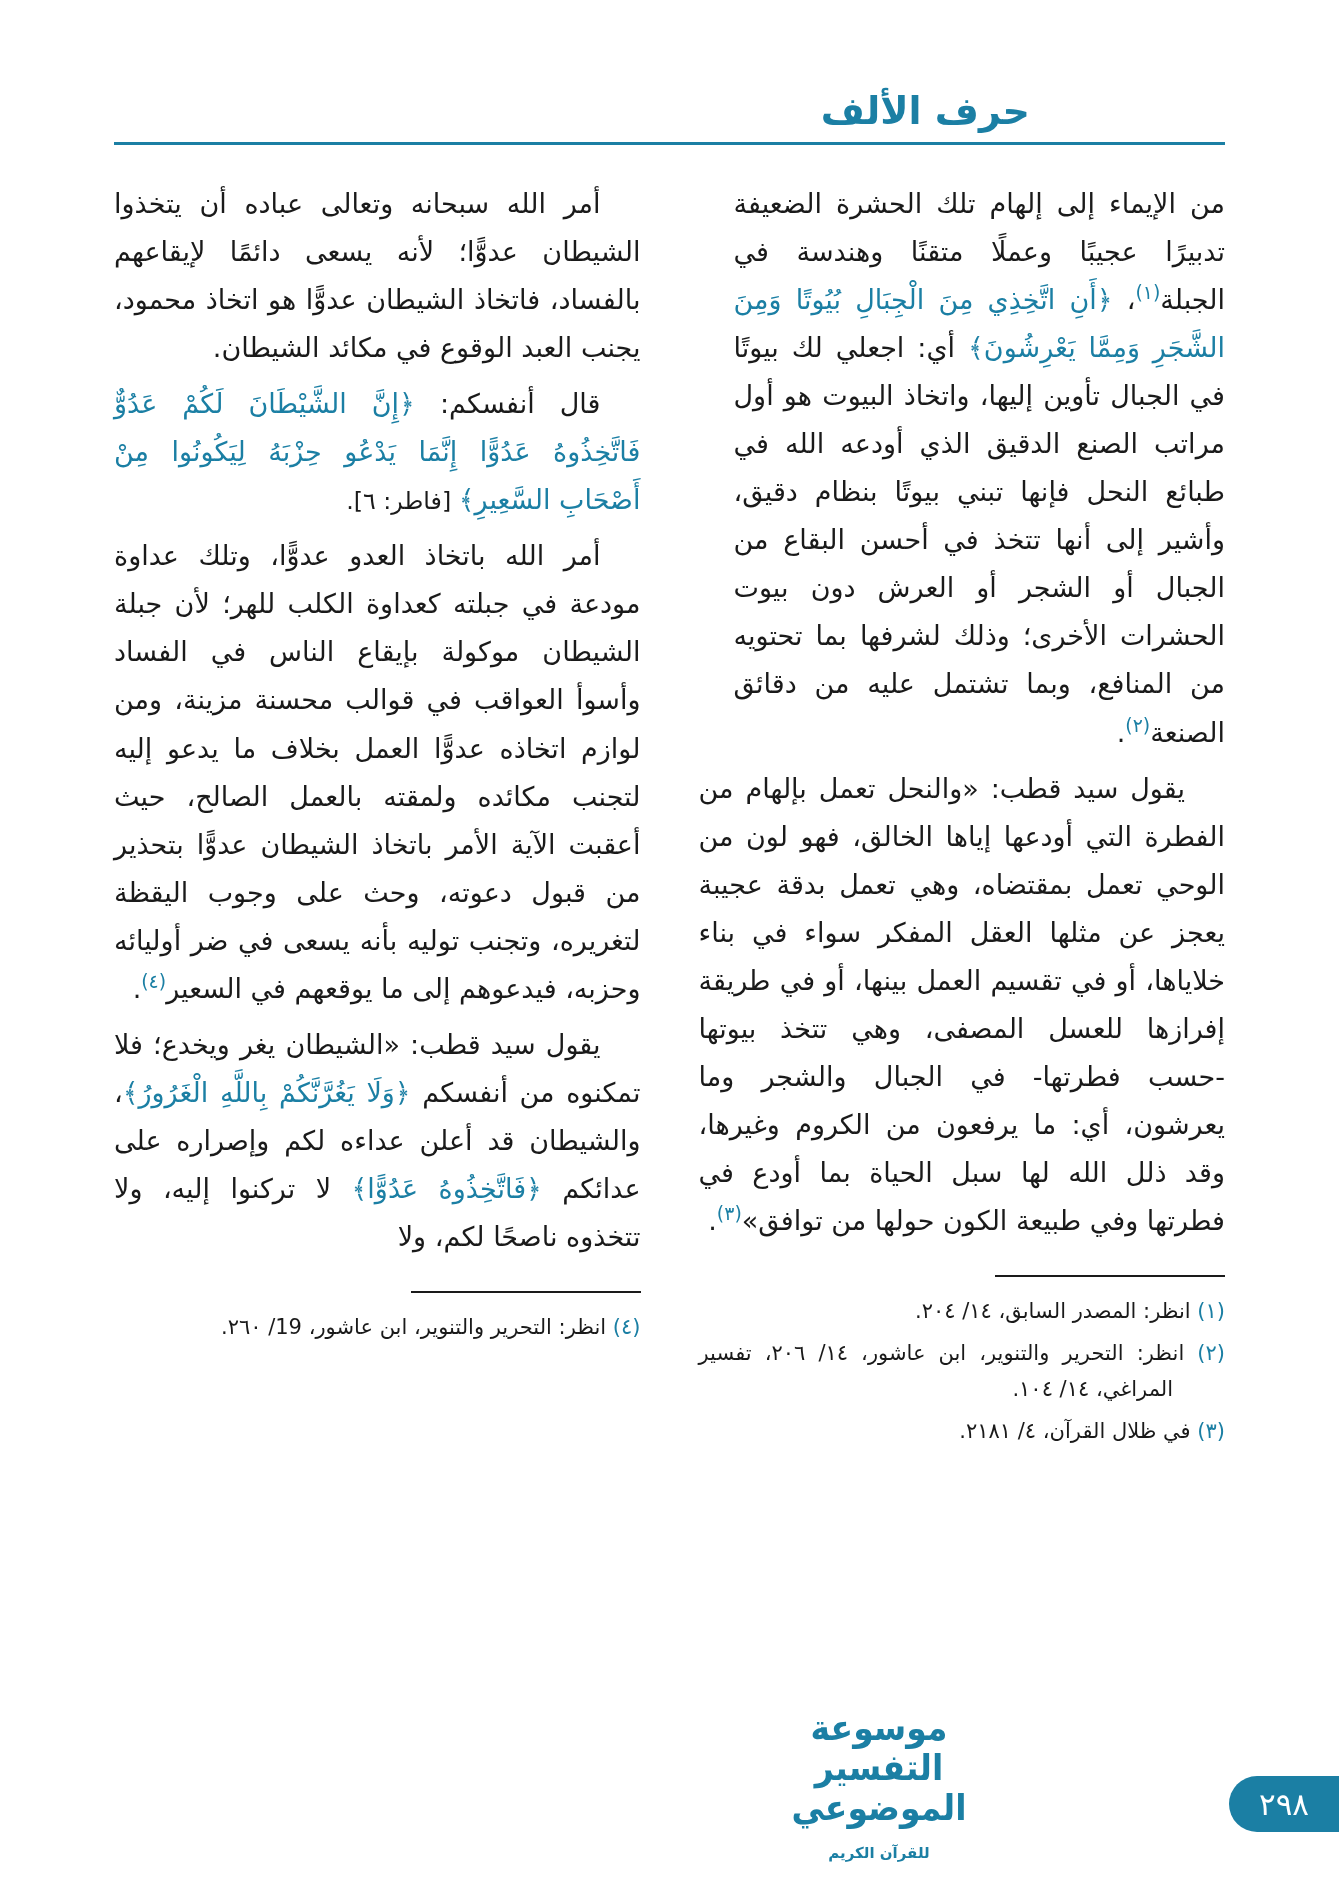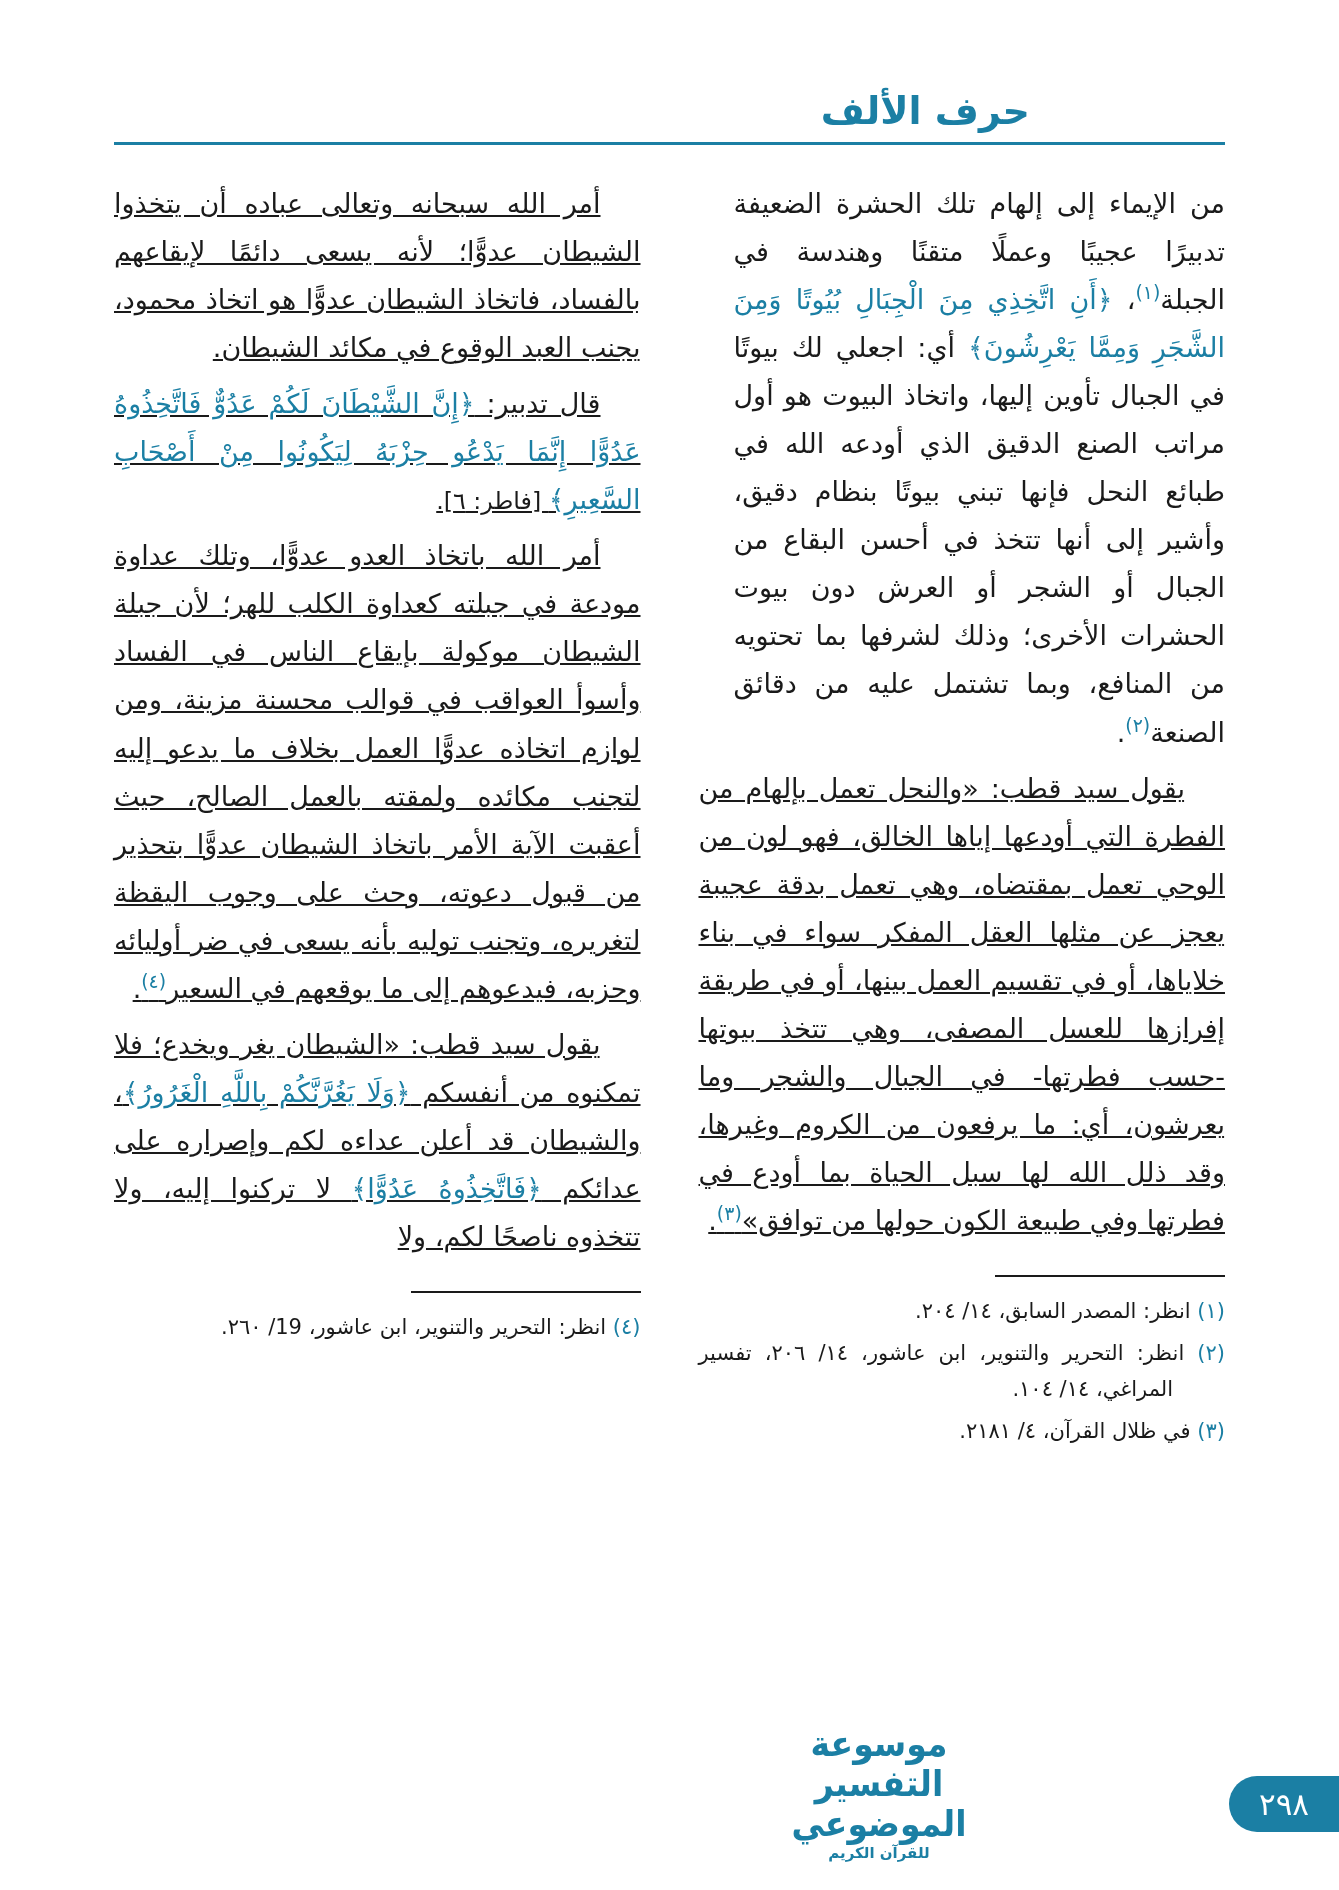--- a/index.html
+++ b/index.html
@@ -49,21 +49,21 @@
   }
   .column { flex: 1 1 0; min-width: 0; }
 
   .para {
     margin: 0 0 8px 0;
     font-size: 27px;
     line-height: 1.78;
     text-align: justify;
     color: var(--text, #1a1a1a);
   }
-  .para.indent { text-indent: 40px; text-decoration: underline; }
+  .para.indent { text-indent: 40px; }
   .para.flush  { text-indent: 0; margin-left: 35px; }
   .para.heading {
     font-weight: bold;
     text-indent: 40px;
     margin-top: 16px;
   }
   .seg-verse  { color: var(--accent, #1b7fa4); }
   .seg-ref {
     color: var(--accent, #1b7fa4);
     font-size: 0.70em;
@@ -104,21 +104,21 @@
     text-align: center;
     color: var(--accent, #1b7fa4);
   }
   .logo-main {
     font-size: 33px;
     font-weight: bold;
     line-height: 1.12;
     transform: scaleY(1.08);
   }
   .logo-sub {
-    margin-top: 4px;
+    margin-top: 20px;
     font-size: 15px;
     font-weight: bold;
     color: var(--accent, #1b7fa4);
   }
   .page-badge {
     position: absolute;
     right: 0;
     bottom: 58px;
     width: 110px;
     height: 56px;
@@ -155,21 +155,21 @@
             <p class="footnote"><span class="fn-marker">(١) </span><span class="fn-text">انظر: المصدر السابق، ١٤/ ٢٠٤.</span></p>
             <p class="footnote"><span class="fn-marker">(٢) </span><span class="fn-text">انظر: التحرير والتنوير، ابن عاشور، ١٤/ ٢٠٦، تفسير المراغي، ١٤/ ١٠٤.</span></p>
             <p class="footnote"><span class="fn-marker">(٣) </span><span class="fn-text">في ظلال القرآن، ٤/ ٢١٨١.</span></p>
           </div>
       </div>
     </section>
 
     <section class="column col-left">
       <div class="paragraphs" id="paras-left">
           <p class="para indent"><span class="seg seg-text">أمر الله سبحانه وتعالى عباده أن يتخذوا الشيطان عدوًّا؛ لأنه يسعى دائمًا لإيقاعهم بالفساد، فاتخاذ الشيطان عدوًّا هو اتخاذ محمود، يجنب العبد الوقوع في مكائد الشيطان.</span></p>
-          <p class="para indent"><span class="seg seg-text">قال تدبير: </span><span class="seg seg-verse">﴿إِنَّ الشَّيْطَانَ لَكُمْ عَدُوٌّ فَاتَّخِذُوهُ عَدُوًّا إِنَّمَا يَدْعُو حِزْبَهُ لِيَكُونُوا مِنْ أَصْحَابِ السَّعِيرِ﴾</span><span class="seg seg-cite"> [فاطر: ٦].</span></p>
+          <p class="para indent"><span class="seg seg-text">قال أنفسكم: </span><span class="seg seg-verse">﴿إِنَّ الشَّيْطَانَ لَكُمْ عَدُوٌّ فَاتَّخِذُوهُ عَدُوًّا إِنَّمَا يَدْعُو حِزْبَهُ لِيَكُونُوا مِنْ أَصْحَابِ السَّعِيرِ﴾</span><span class="seg seg-cite"> [فاطر: ٦].</span></p>
           <p class="para indent"><span class="seg seg-text">أمر الله باتخاذ العدو عدوًّا، وتلك عداوة مودعة في جبلته كعداوة الكلب للهر؛ لأن جبلة الشيطان موكولة بإيقاع الناس في الفساد وأسوأ العواقب في قوالب محسنة مزينة، ومن لوازم اتخاذه عدوًّا العمل بخلاف ما يدعو إليه لتجنب مكائده ولمقته بالعمل الصالح، حيث أعقبت الآية الأمر باتخاذ الشيطان عدوًّا بتحذير من قبول دعوته، وحث على وجوب اليقظة لتغريره، وتجنب توليه بأنه يسعى في ضر أوليائه وحزبه، فيدعوهم إلى ما يوقعهم في السعير</span><span class="seg seg-ref">(٤)</span><span class="seg seg-text">.</span></p>
           <p class="para indent"><span class="seg seg-text">يقول سيد قطب: «الشيطان يغر ويخدع؛ فلا تمكنوه من أنفسكم </span><span class="seg seg-verse">﴿وَلَا يَغُرَّنَّكُمْ بِاللَّهِ الْغَرُورُ﴾</span><span class="seg seg-text">، والشيطان قد أعلن عداءه لكم وإصراره على عدائكم </span><span class="seg seg-verse">﴿فَاتَّخِذُوهُ عَدُوًّا﴾</span><span class="seg seg-text"> لا تركنوا إليه، ولا تتخذوه ناصحًا لكم، ولا</span></p>
         </div>
       <div class="footnotes">
         <div class="footnote-rule"></div>
         <div id="fns-left">
             <p class="footnote"><span class="fn-marker">(٤) </span><span class="fn-text">انظر: التحرير والتنوير، ابن عاشور، 19/ ٢٦٠.</span></p>
           </div>
       </div>
     </section>

